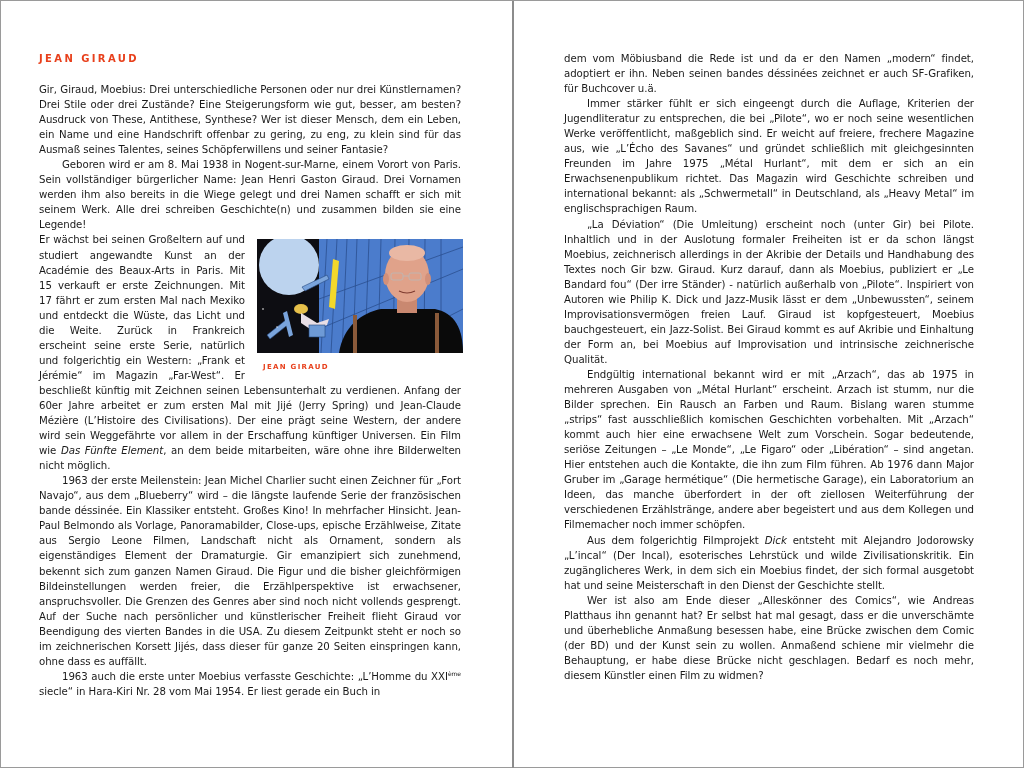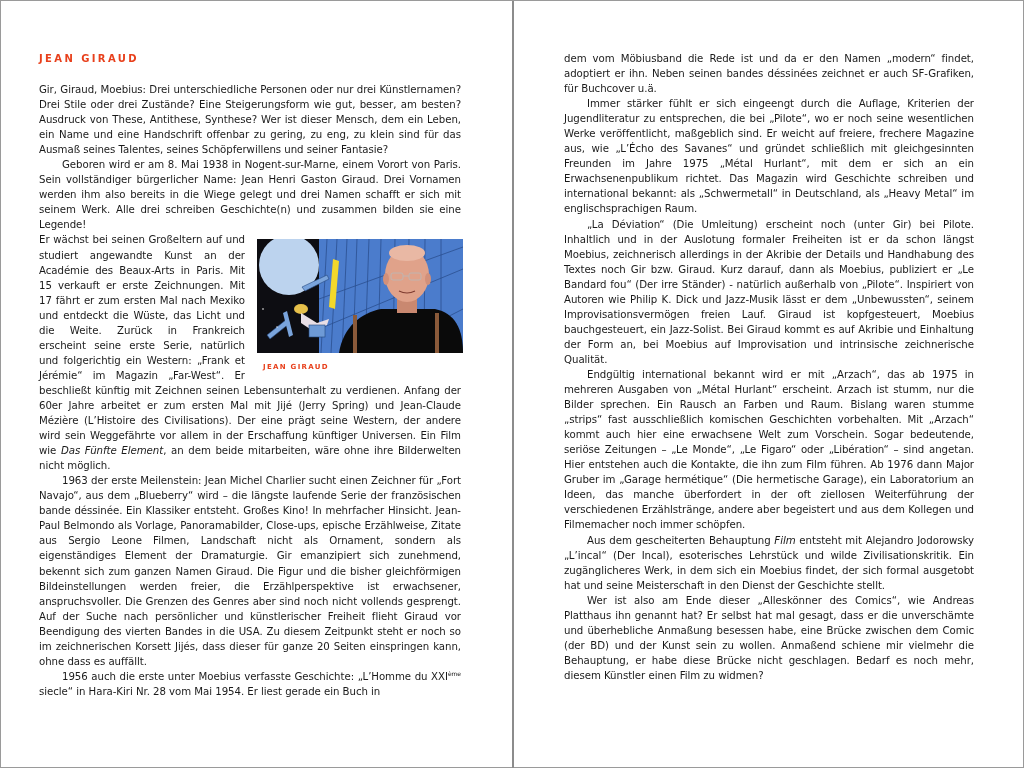--- a/index.html
+++ b/index.html
@@ -119,30 +119,30 @@
             </g>
             <path d="M142 52 Q150 56 158 52" stroke="#7d3b30" stroke-width="1.2" fill="none"></path>
           </svg>
         </div>
         <div class="caption">JEAN GIRAUD</div>
       </div>
 
       <p class="ind" style="display:inline">Er wächst bei seinen Großeltern auf und studiert angewandte Kunst an der Acadé­mie des Beaux-Arts in Paris. Mit 15 verkauft er erste Zeichnungen. Mit 17 fährt er zum ersten Mal nach Mexiko und entdeckt die Wüste, das Licht und die Weite. Zurück in Frankreich erscheint seine erste Serie, natürlich und folgerichtig ein Western: „Frank et Jérémie“ im Magazin „Far-West“. Er beschließt künftig mit Zeichnen seinen Lebensunterhalt zu verdienen. Anfang der 60er Jahre arbeitet er zum ersten Mal mit Jijé (Jerry Spring) und Jean-Claude Mézière (L’Histoire des Civi­lisations). Der eine prägt seine Western, der andere wird sein Weggefährte vor allem in der Erschaffung künftiger Universen. Ein Film wie </p>
       <em>Das Fünfte Ele­ment</em><span>, an dem beide mitarbeiten, wäre ohne ihre Bilderwelten nicht möglich.</span>
       <p class="ind">1963 der erste Meilenstein: Jean Michel Charlier sucht einen Zeichner für „Fort Navajo“, aus dem „Blueberry“ wird – die längste laufende Serie der französischen bande déssinée. Ein Klassiker entsteht. Großes Kino! In mehr­facher Hinsicht. Jean-Paul Belmondo als Vorlage, Panoramabilder, Close-ups, epische Erzählweise, Zitate aus Sergio Leone Filmen, Landschaft nicht als Ornament, sondern als eigenständiges Element der Dramaturgie. Gir eman­zipiert sich zunehmend, bekennt sich zum ganzen Namen Giraud. Die Figur und die bisher gleichförmigen Bildeinstellungen werden freier, die Erzählper­spektive ist erwachsener, anspruchsvoller. Die Grenzen des Genres aber sind noch nicht vollends gesprengt. Auf der Suche nach persönlicher und künstle­rischer Freiheit flieht Giraud vor Beendigung des vierten Bandes in die USA. Zu diesem Zeitpunkt steht er noch so im zeichnerischen Korsett Jijés, dass dieser für ganze 20 Seiten einspringen kann, ohne dass es auffällt.</p>
-      <p class="ind"><span>1956 auch die erste unter Moebius verfasste Geschichte: „L’Homme du XXI</span><sup>ème</sup><span> siecle“ in Hara-Kiri Nr. 28 vom Mai 1954. Er liest gerade ein Buch in</span></p>
+      <p class="ind"><span>1963 auch die erste unter Moebius verfasste Geschichte: „L’Homme du XXI</span><sup>ème</sup><span> siecle“ in Hara-Kiri Nr. 28 vom Mai 1954. Er liest gerade ein Buch in</span></p>
     </div>
   </div>
 
   <div class="gutter"></div>
 
   <div class="page page-right">
     <div class="col right-col">
       <p>dem vom Möbiusband die Rede ist und da er den Namen „modern“ findet, adoptiert er ihn. Neben seinen bandes déssinées zeichnet er auch SF-Grafi­ken, für Buchcover u.ä.</p>
       <p class="ind">Immer stärker fühlt er sich eingeengt durch die Auflage, Kriterien der Jugendliteratur zu entsprechen, die bei „Pilote“, wo er noch seine wesentli­chen Werke veröffentlicht, maßgeblich sind. Er weicht auf freiere, frechere Magazine aus, wie „L’Écho des Savanes“ und gründet schließlich mit gleich­gesinnten Freunden im Jahre 1975 „Métal Hurlant“, mit dem er sich an ein Erwachsenenpublikum richtet. Das Magazin wird Geschichte schreiben und international bekannt: als „Schwermetall“ in Deutschland, als „Heavy Metal“ im englischsprachigen Raum.</p>
       <p class="ind">„La Déviation“ (Die Umleitung) erscheint noch (unter Gir) bei Pilote. Inhaltlich und in der Auslotung formaler Freiheiten ist er da schon längst Moebius, zeichnerisch allerdings in der Akribie der Details und Handhabung des Textes noch Gir bzw. Giraud. Kurz darauf, dann als Moebius, publiziert er „Le Bandard fou“ (Der irre Ständer) - natürlich außerhalb von „Pilote“. Inspi­riert von Autoren wie Philip K. Dick und Jazz-Musik lässt er dem „Unbewuss­ten“, seinem Improvisationsvermögen freien Lauf. Giraud ist kopfgesteuert, Moebius bauchgesteuert, ein Jazz-Solist. Bei Giraud kommt es auf Akribie und Einhaltung der Form an, bei Moebius auf Improvisation und intrinsische zeichnerische Qualität.</p>
       <p class="ind">Endgültig international bekannt wird er mit „Arzach“, das ab 1975 in mehreren Ausgaben von „Métal Hurlant“ erscheint. Arzach ist stumm, nur die Bilder sprechen. Ein Rausch an Farben und Raum. Bislang waren stumme „strips“ fast ausschließlich komischen Geschichten vorbehalten. Mit „Arz­ach“ kommt auch hier eine erwachsene Welt zum Vorschein. Sogar bedeu­tende, seriöse Zeitungen – „Le Monde“, „Le Figaro“ oder „Libération“ – sind angetan. Hier entstehen auch die Kontakte, die ihn zum Film führen. Ab 1976 dann Major Gruber im „Garage hermétique“ (Die hermetische Garage), ein Laboratorium an Ideen, das manche überfordert in der oft ziellosen Weiter­führung der verschiedenen Erzählstränge, andere aber begeistert und aus dem Kollegen und Filmemacher noch immer schöpfen.</p>
-      <p class="ind"><span>Aus dem gescheiterten Behauptung </span><em>Film</em><span> entsteht mit Alejandro Jodo­rowsky „L’incal“ (Der Incal), esoterisches Lehrstück und wilde Zivilisationskri­tik. Ein zugänglicheres Werk, in dem sich ein Moebius findet, der sich formal ausgetobt hat und seine Meisterschaft in den Dienst der Geschichte stellt.</span></p>
+      <p class="ind"><span>Aus dem folgerichtig Filmprojekt </span><em>Dick</em><span> entsteht mit Alejandro Jodo­rowsky „L’incal“ (Der Incal), esoterisches Lehrstück und wilde Zivilisationskri­tik. Ein zugänglicheres Werk, in dem sich ein Moebius findet, der sich formal ausgetobt hat und seine Meisterschaft in den Dienst der Geschichte stellt.</span></p>
       <p class="ind">Wer ist also am Ende dieser „Alleskönner des Comics“, wie Andreas Platthaus ihn genannt hat? Er selbst hat mal gesagt, dass er die unver­schämte und überhebliche Anmaßung besessen habe, eine Brücke zwischen dem Comic (der BD) und der Kunst sein zu wollen. Anmaßend schiene mir vielmehr die Behauptung, er habe diese Brücke nicht geschlagen. Bedarf es noch mehr, diesem Künstler einen Film zu widmen?</p>
     </div>
   </div>
 
 </div>
 
 </body></html>

